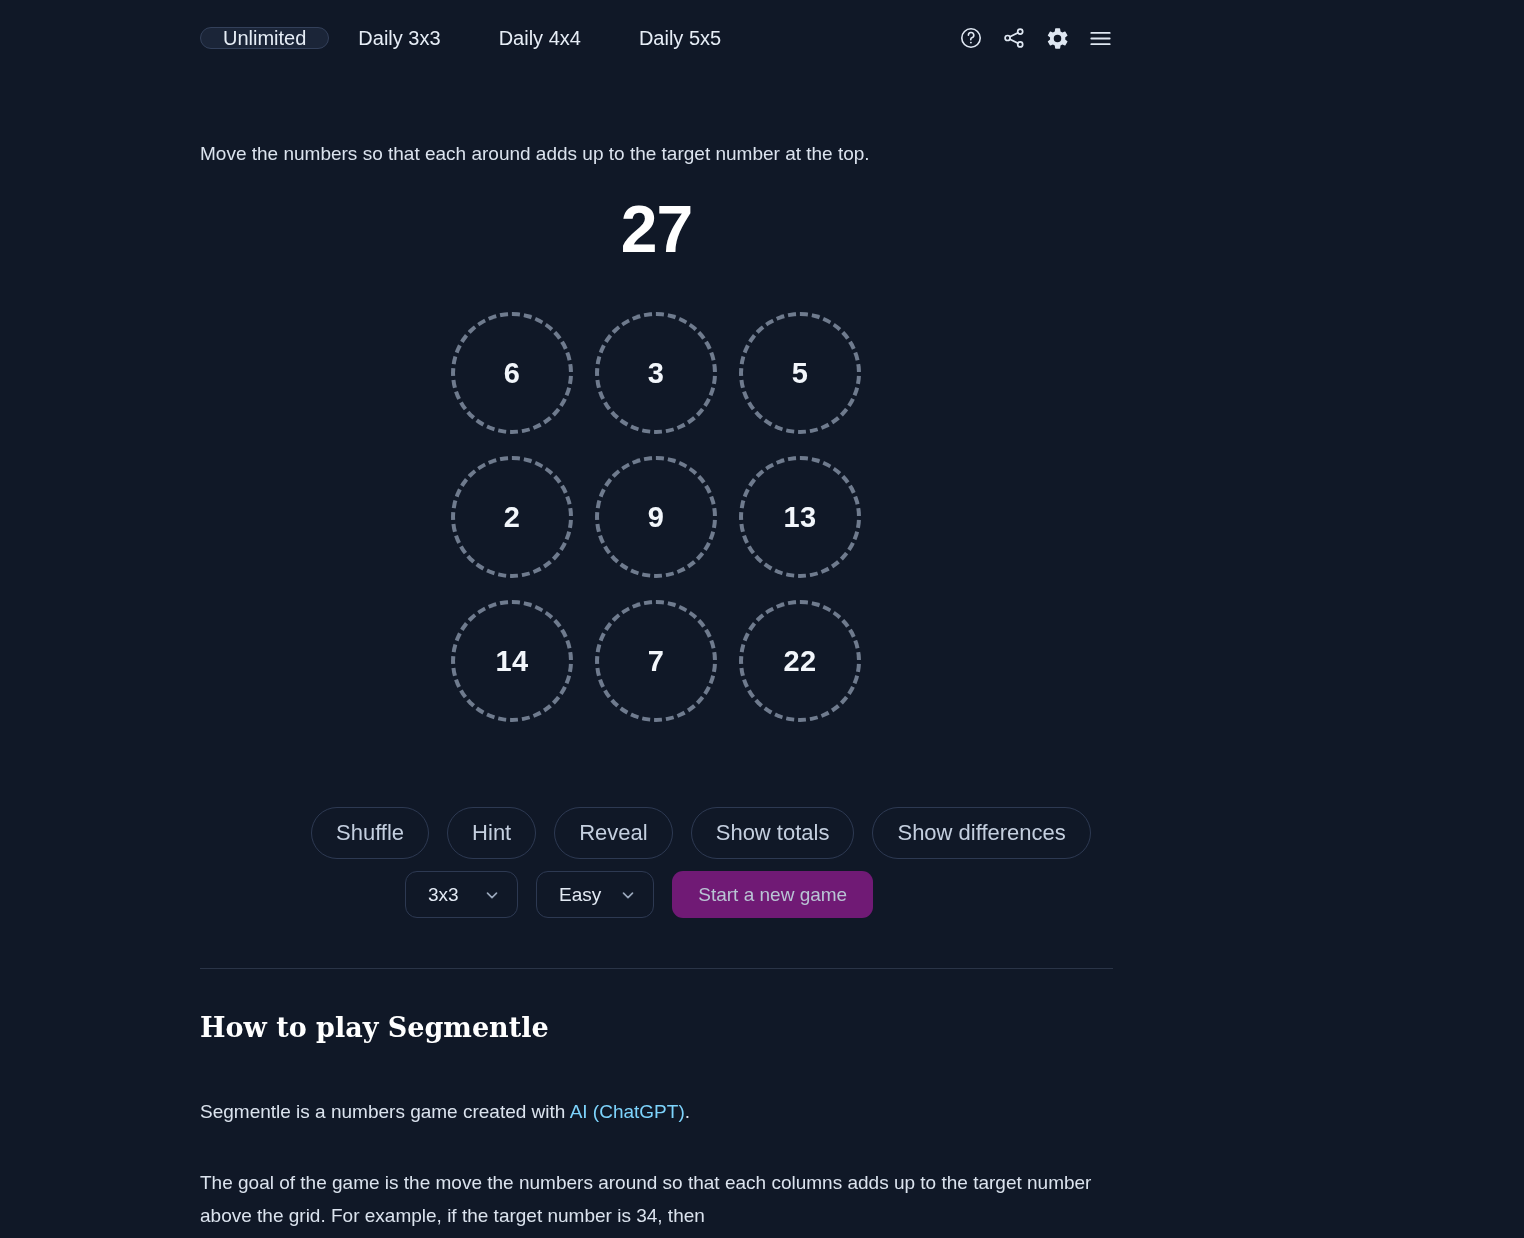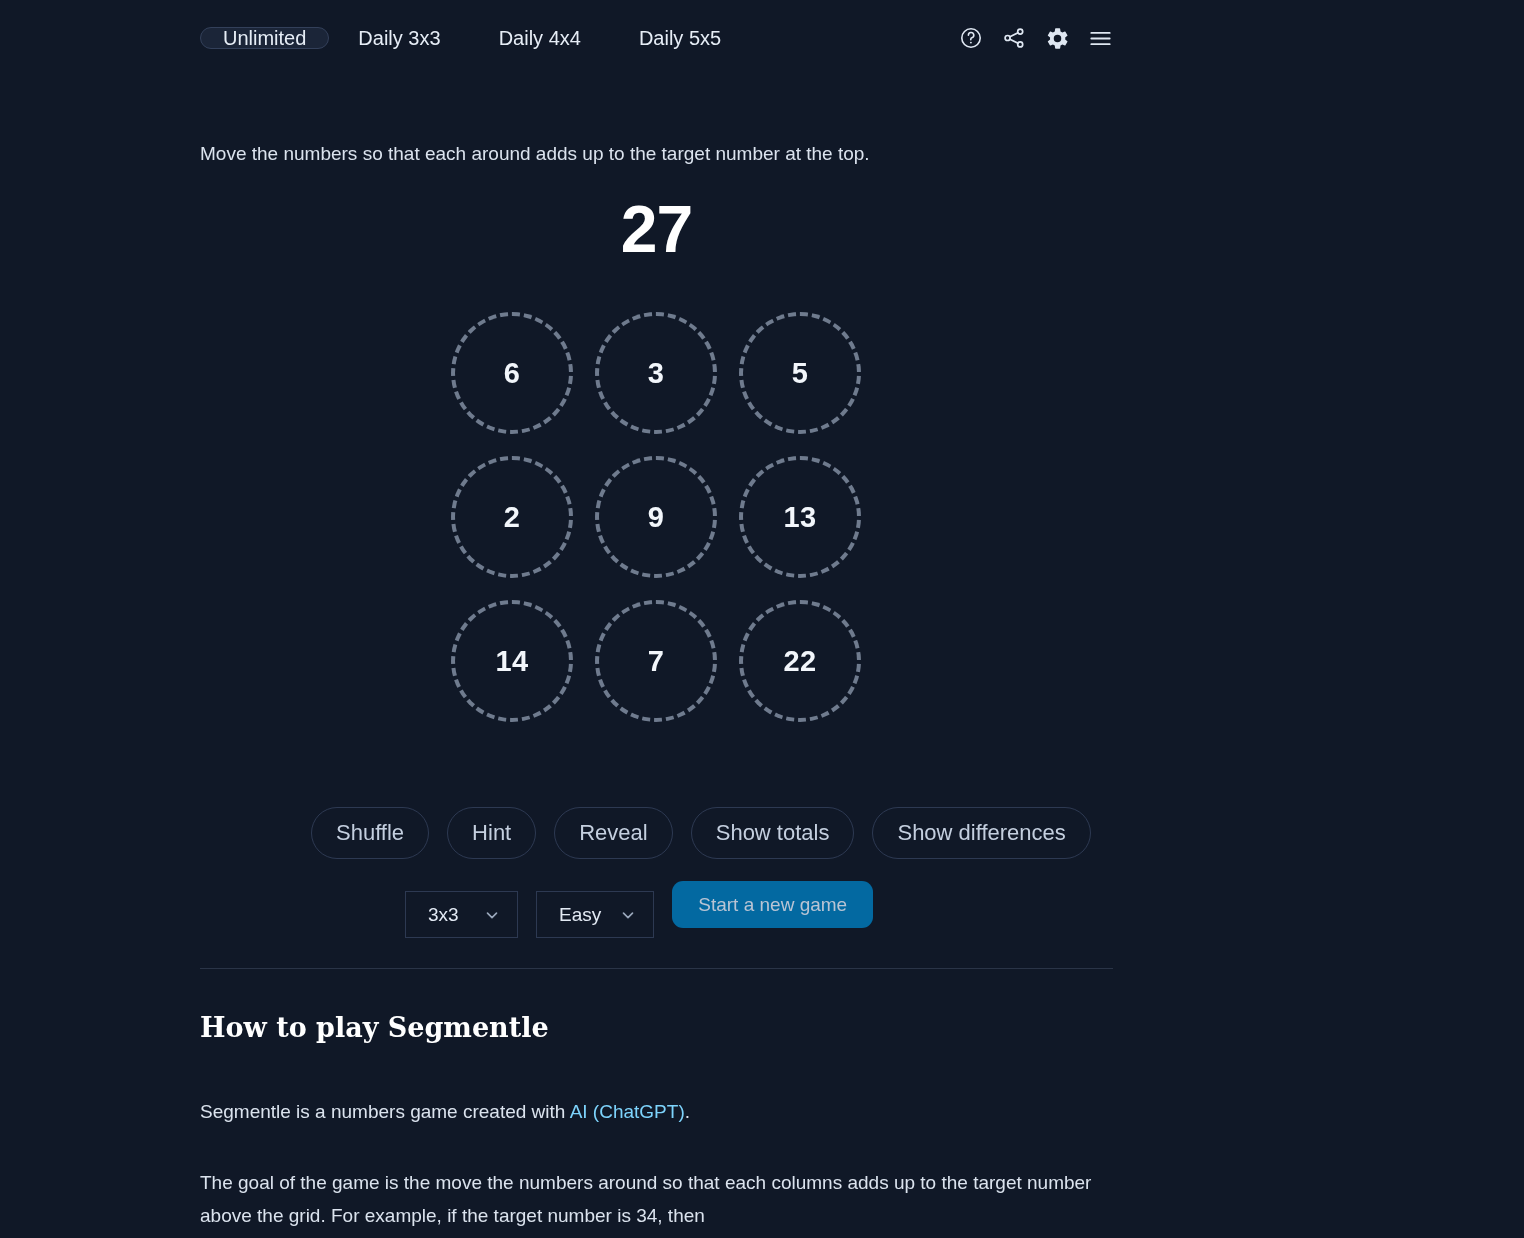--- a/index.html
+++ b/index.html
@@ -168,43 +168,42 @@
     left: 405px;
     top: 871px;
     display: flex;
     gap: 18px;
     align-items: center;
   }
   .select-box {
     position: relative;
     border: 1px solid #2d3952;
     background: transparent;
-    border-radius: 0;
+    border-radius: 12px;
     height: 47px;
     display: flex;
     align-items: center;
     padding: 0 16px 0 22px;
     cursor: pointer;
     min-width: 113px;
-    margin-top: 20px;
   }
   .select-box .sel-label {
     color: #e3eaf4;
     font-size: 19px;
     flex: 1;
     white-space: nowrap;
   }
   .select-box .chev {
     margin-left: 18px;
     color: #9aa7bb;
     display: flex;
     align-items: center;
   }
   .start-btn {
-    background: #0369a1;
+    background: #701a75;
     color: #b9c4d4;
     border: none;
     font-size: 19px;
     font-family: "Liberation Sans", sans-serif;
     border-radius: 11px;
     height: 47px;
     padding: 0 26px;
     cursor: pointer;
     white-space: nowrap;
   }

